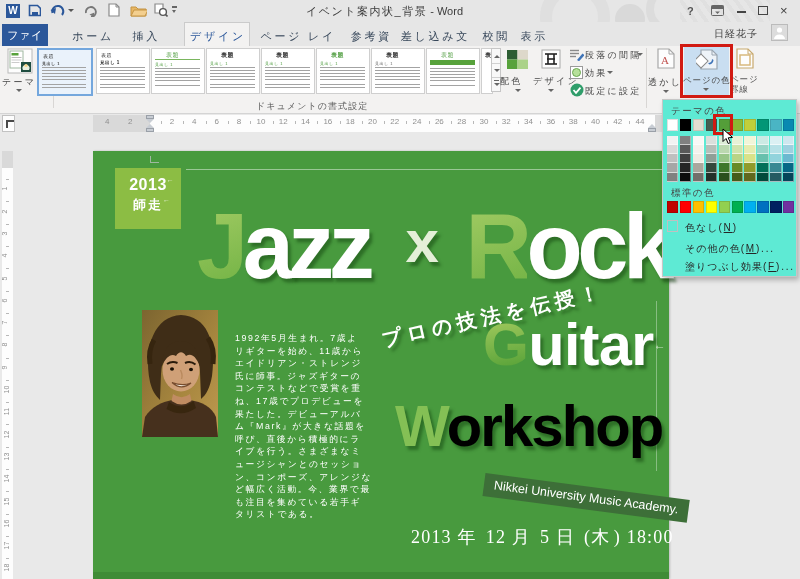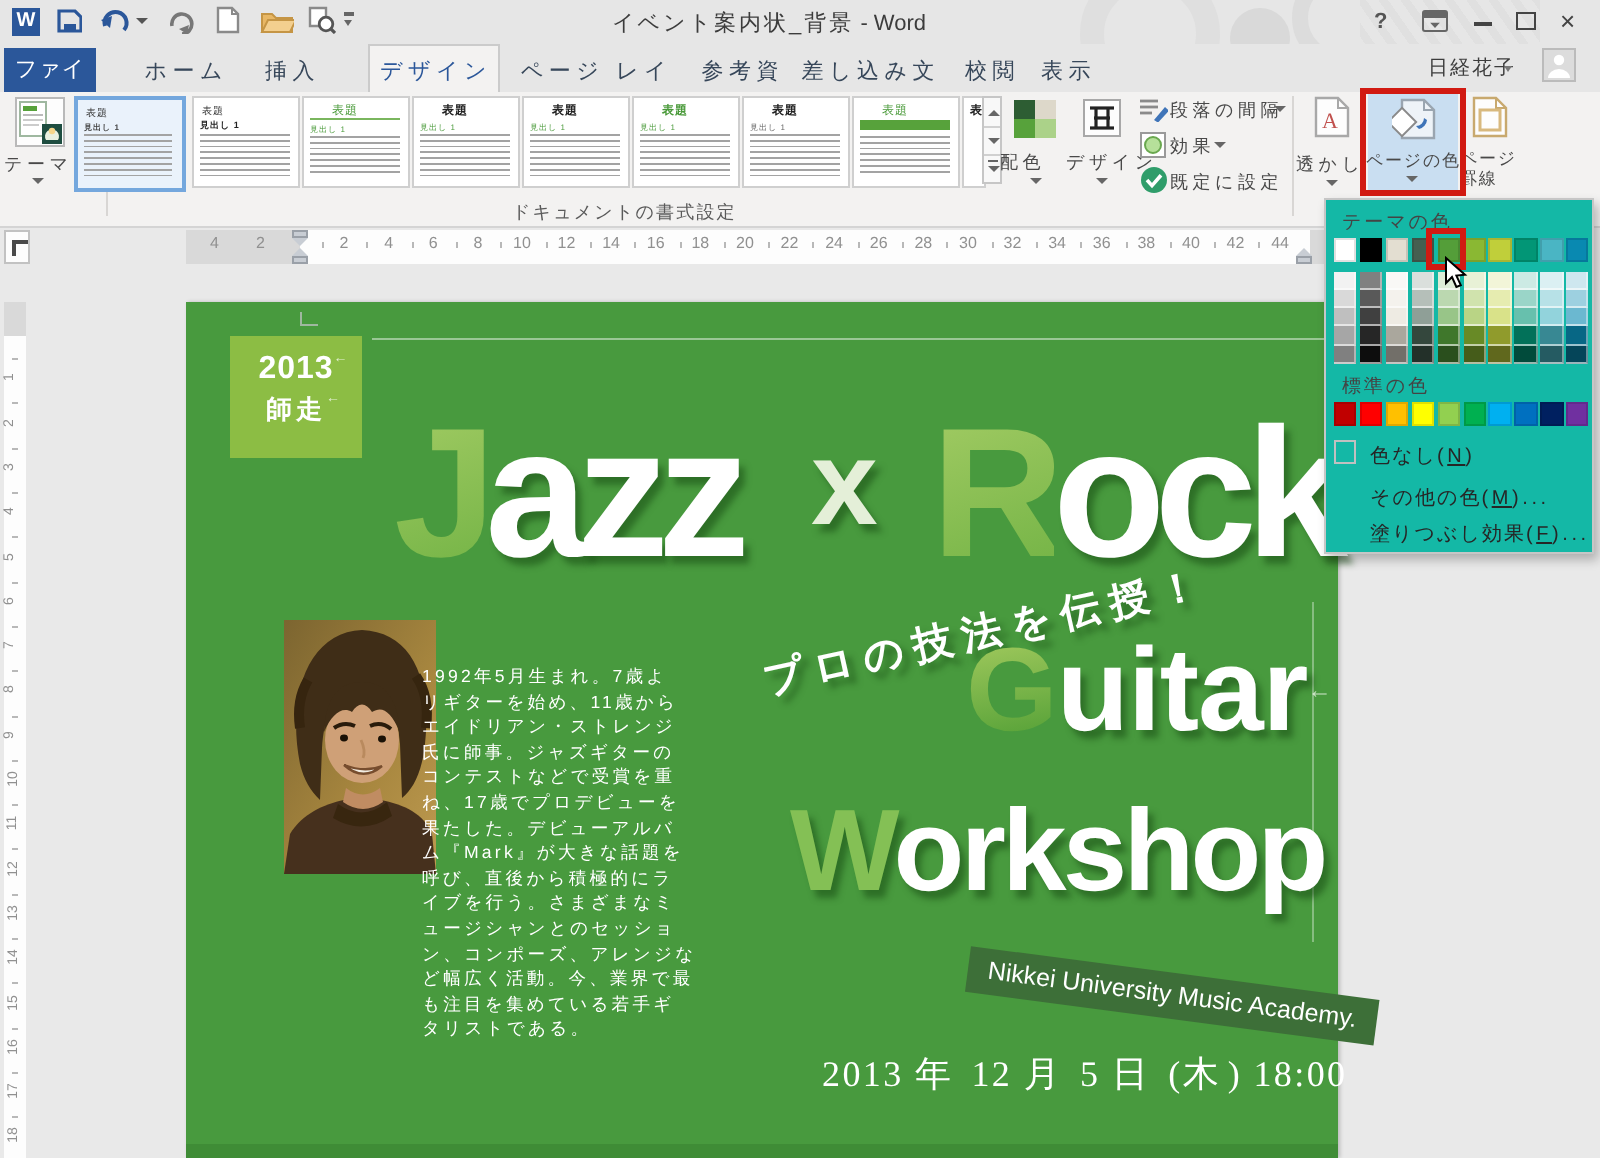--- a/index.html
+++ b/index.html
@@ -375,34 +375,34 @@
     <ellipse cx="30" cy="59" rx="2" ry="1.7" fill="#1a1106"></ellipse>
         <ellipse cx="49" cy="59.5" rx="2" ry="1.7" fill="#1a1106"></ellipse>
     <path d="M38.5 60 q2.5 5.5 1 9" stroke="#b98a5e" stroke-width="1.4" fill="none"></path>
     <path d="M30 72.5 q9.5 8.5 19 0.5 q-8.5 3.5 -19 -0.5 z" fill="#f2ece1" stroke="#774d2e" stroke-width="1.2"></path>
     <path d="M0 127 L3 107 C9 97 20 92 30 90 L48 90 C60 92 70 97 74 107 L76 127 z" fill="#46301d"></path>
     <path d="M31 84 q8.5 6.5 17 0 l1.5 7 q-10 7 -20 0 z" fill="#c08c62"></path>
     <path d="M27 92 q12.5 9 24.5 -1 l2.5 7 q-14.5 10 -29.5 1 z" fill="#38260f"></path>
   </svg>
 
 
-  <div class="abs" style="left:118px;top:181px;width:120px;font-size:8.8px;line-height:12.6px;color:#fff;letter-spacing:1.6px;white-space:nowrap">1992年5月生まれ。7歳よ<br>リギターを始め、11歳から<br>エイドリアン・ストレンジ<br>氏に師事。ジャズギターの<br>コンテストなどで受賞を重<br>ね、17歳でプロデビューを<br>果たした。デビューアルバ<br>ム『Mark』が大きな話題を<br>呼び、直後から積極的にラ<br>イブを行う。さまざまなミ<br>ュージシャンとのセッショ<br>ン、コンポーズ、アレンジな<br>ど幅広く活動。今、業界で最<br>も注目を集めている若手ギ<br>タリストである。</div>
+  <div class="abs" style="left:142px;top:181px;width:120px;font-size:8.8px;line-height:12.6px;color:#fff;letter-spacing:1.6px;white-space:nowrap">1992年5月生まれ。7歳よ<br>リギターを始め、11歳から<br>エイドリアン・ストレンジ<br>氏に師事。ジャズギターの<br>コンテストなどで受賞を重<br>ね、17歳でプロデビューを<br>果たした。デビューアルバ<br>ム『Mark』が大きな話題を<br>呼び、直後から積極的にラ<br>イブを行う。さまざまなミ<br>ュージシャンとのセッショ<br>ン、コンポーズ、アレンジな<br>ど幅広く活動。今、業界で最<br>も注目を集めている若手ギ<br>タリストである。</div>
 
   <div class="abs ws" style="left:289px;top:176px;font-size:20px;font-weight:bold;color:#fff;letter-spacing:2px;transform:rotate(-12.5deg);transform-origin:left center;white-space:nowrap"><span class="jp">プロの技法を伝授！</span></div>
 
   <div class="abs" style="left:390px;top:165px;font-weight:bold;font-size:59px;line-height:59px;letter-spacing:-.5px;white-space:nowrap"><span class="ws" style="background:linear-gradient(170deg,#9dc75b 15%,#57a238 85%);-webkit-background-clip:text;background-clip:text;color:transparent;text-shadow:none">G</span><span class="ws" style="color:#fff">uitar</span><span class="pm" style="font-size:12px;color:rgba(230,240,225,.8)">←</span></div>
 
-  <div class="abs" style="left:302px;top:246px;font-weight:bold;font-size:58px;line-height:58px;letter-spacing:-1.9px;white-space:nowrap"><span class="ws" style="color:#84c055">W</span><span class="ws" style="color:#ffffff">orkshop</span></div>
+  <div class="abs" style="left:302px;top:246px;font-weight:bold;font-size:58px;line-height:58px;letter-spacing:-1.9px;white-space:nowrap"><span class="ws" style="color:#84c055">W</span><span class="ws" style="color:#000000">orkshop</span></div>
 
   <div class="abs" style="left:391px;top:322px;width:206px;height:23px;background:#3d6f38;transform:rotate(7.5deg);transform-origin:left center;color:#fff;font-size:12.5px;line-height:23px;text-align:center;white-space:nowrap">Nikkei University Music Academy.</div>
 
   <div class="abs" style="left:318px;top:374px;font-family:'Liberation Serif',serif;font-size:18px;color:#fff;letter-spacing:1.2px;white-space:nowrap">2013 <span class="jp">年</span> 12 <span class="jp">月</span> 5 <span class="jp">日</span> (<span class="jp">木</span>) 18:00</div>
 </div>
 
-<div class="abs" id="dropdown" style="left:662px;top:99px;width:135px;height:178px;background:#14b8a6;border:1px solid #c6c6c6;box-shadow:2px 3px 5px rgba(0,0,0,.25);box-sizing:border-box">
+<div class="abs" id="dropdown" style="left:662px;top:99px;width:135px;height:178px;background:#5eead4;border:1px solid #c6c6c6;box-shadow:2px 3px 5px rgba(0,0,0,.25);box-sizing:border-box">
   <div class="abs" style="left:8px;top:5px;font-size:9.5px;color:#444"><span class="jp" style="letter-spacing:.15em">テーマの色</span></div>
   <div id="swatches">
         <div class="sw" style="left:4px;top:19px;background:#ffffff"></div>
         <div class="vs" style="left:4px;top:35.5px;background:rgb(242,242,242);border-bottom:1px solid rgba(255,255,255,.6);border-right:1px solid rgba(255,255,255,.4)"></div>
         <div class="vs" style="left:4px;top:44.8px;background:rgb(217,217,217);border-bottom:1px solid rgba(255,255,255,.6);border-right:1px solid rgba(255,255,255,.4)"></div>
         <div class="vs" style="left:4px;top:54.1px;background:rgb(191,191,191);border-bottom:1px solid rgba(255,255,255,.6);border-right:1px solid rgba(255,255,255,.4)"></div>
         <div class="vs" style="left:4px;top:63.400000000000006px;background:rgb(166,166,166);border-bottom:1px solid rgba(255,255,255,.6);border-right:1px solid rgba(255,255,255,.4)"></div>
         <div class="vs" style="left:4px;top:72.7px;background:rgb(128,128,128);border-bottom:1px solid rgba(255,255,255,.6);border-right:1px solid rgba(255,255,255,.4)"></div>
         <div class="sw" style="left:16.9px;top:19px;background:#000000"></div>
         <div class="vs" style="left:16.9px;top:35.5px;background:rgb(128,128,128);border-bottom:1px solid rgba(255,255,255,.6);border-right:1px solid rgba(255,255,255,.4)"></div>

